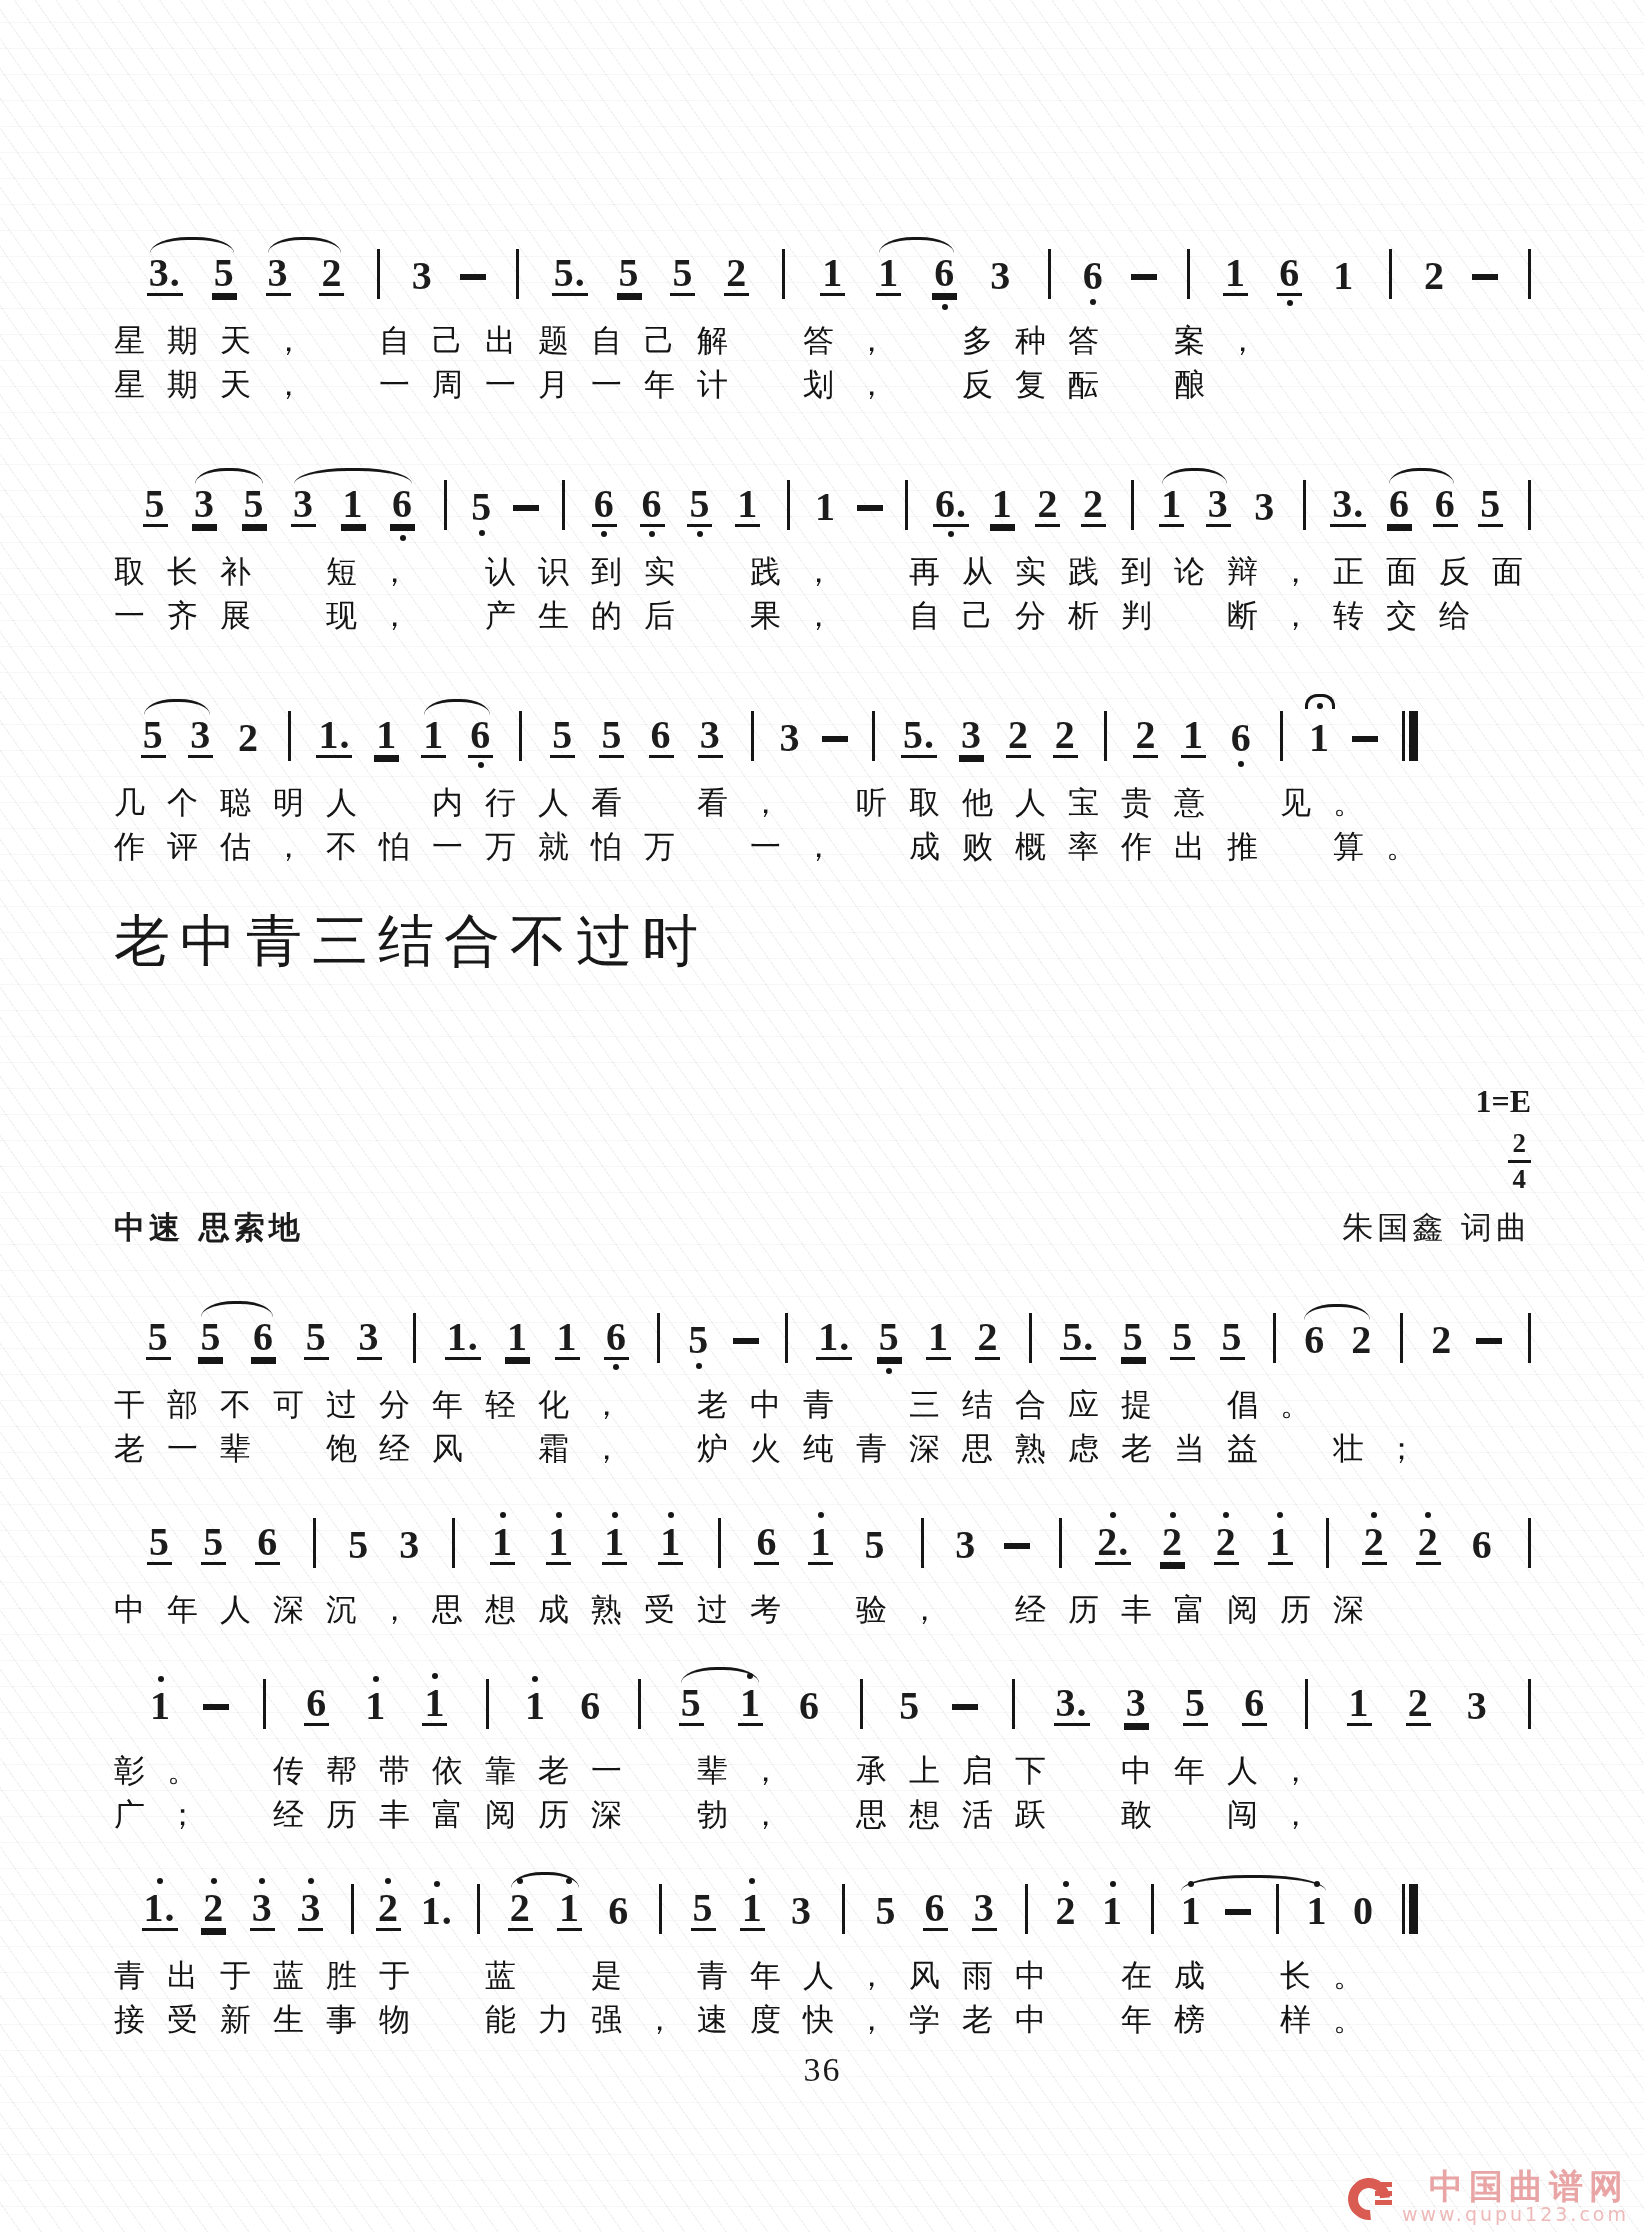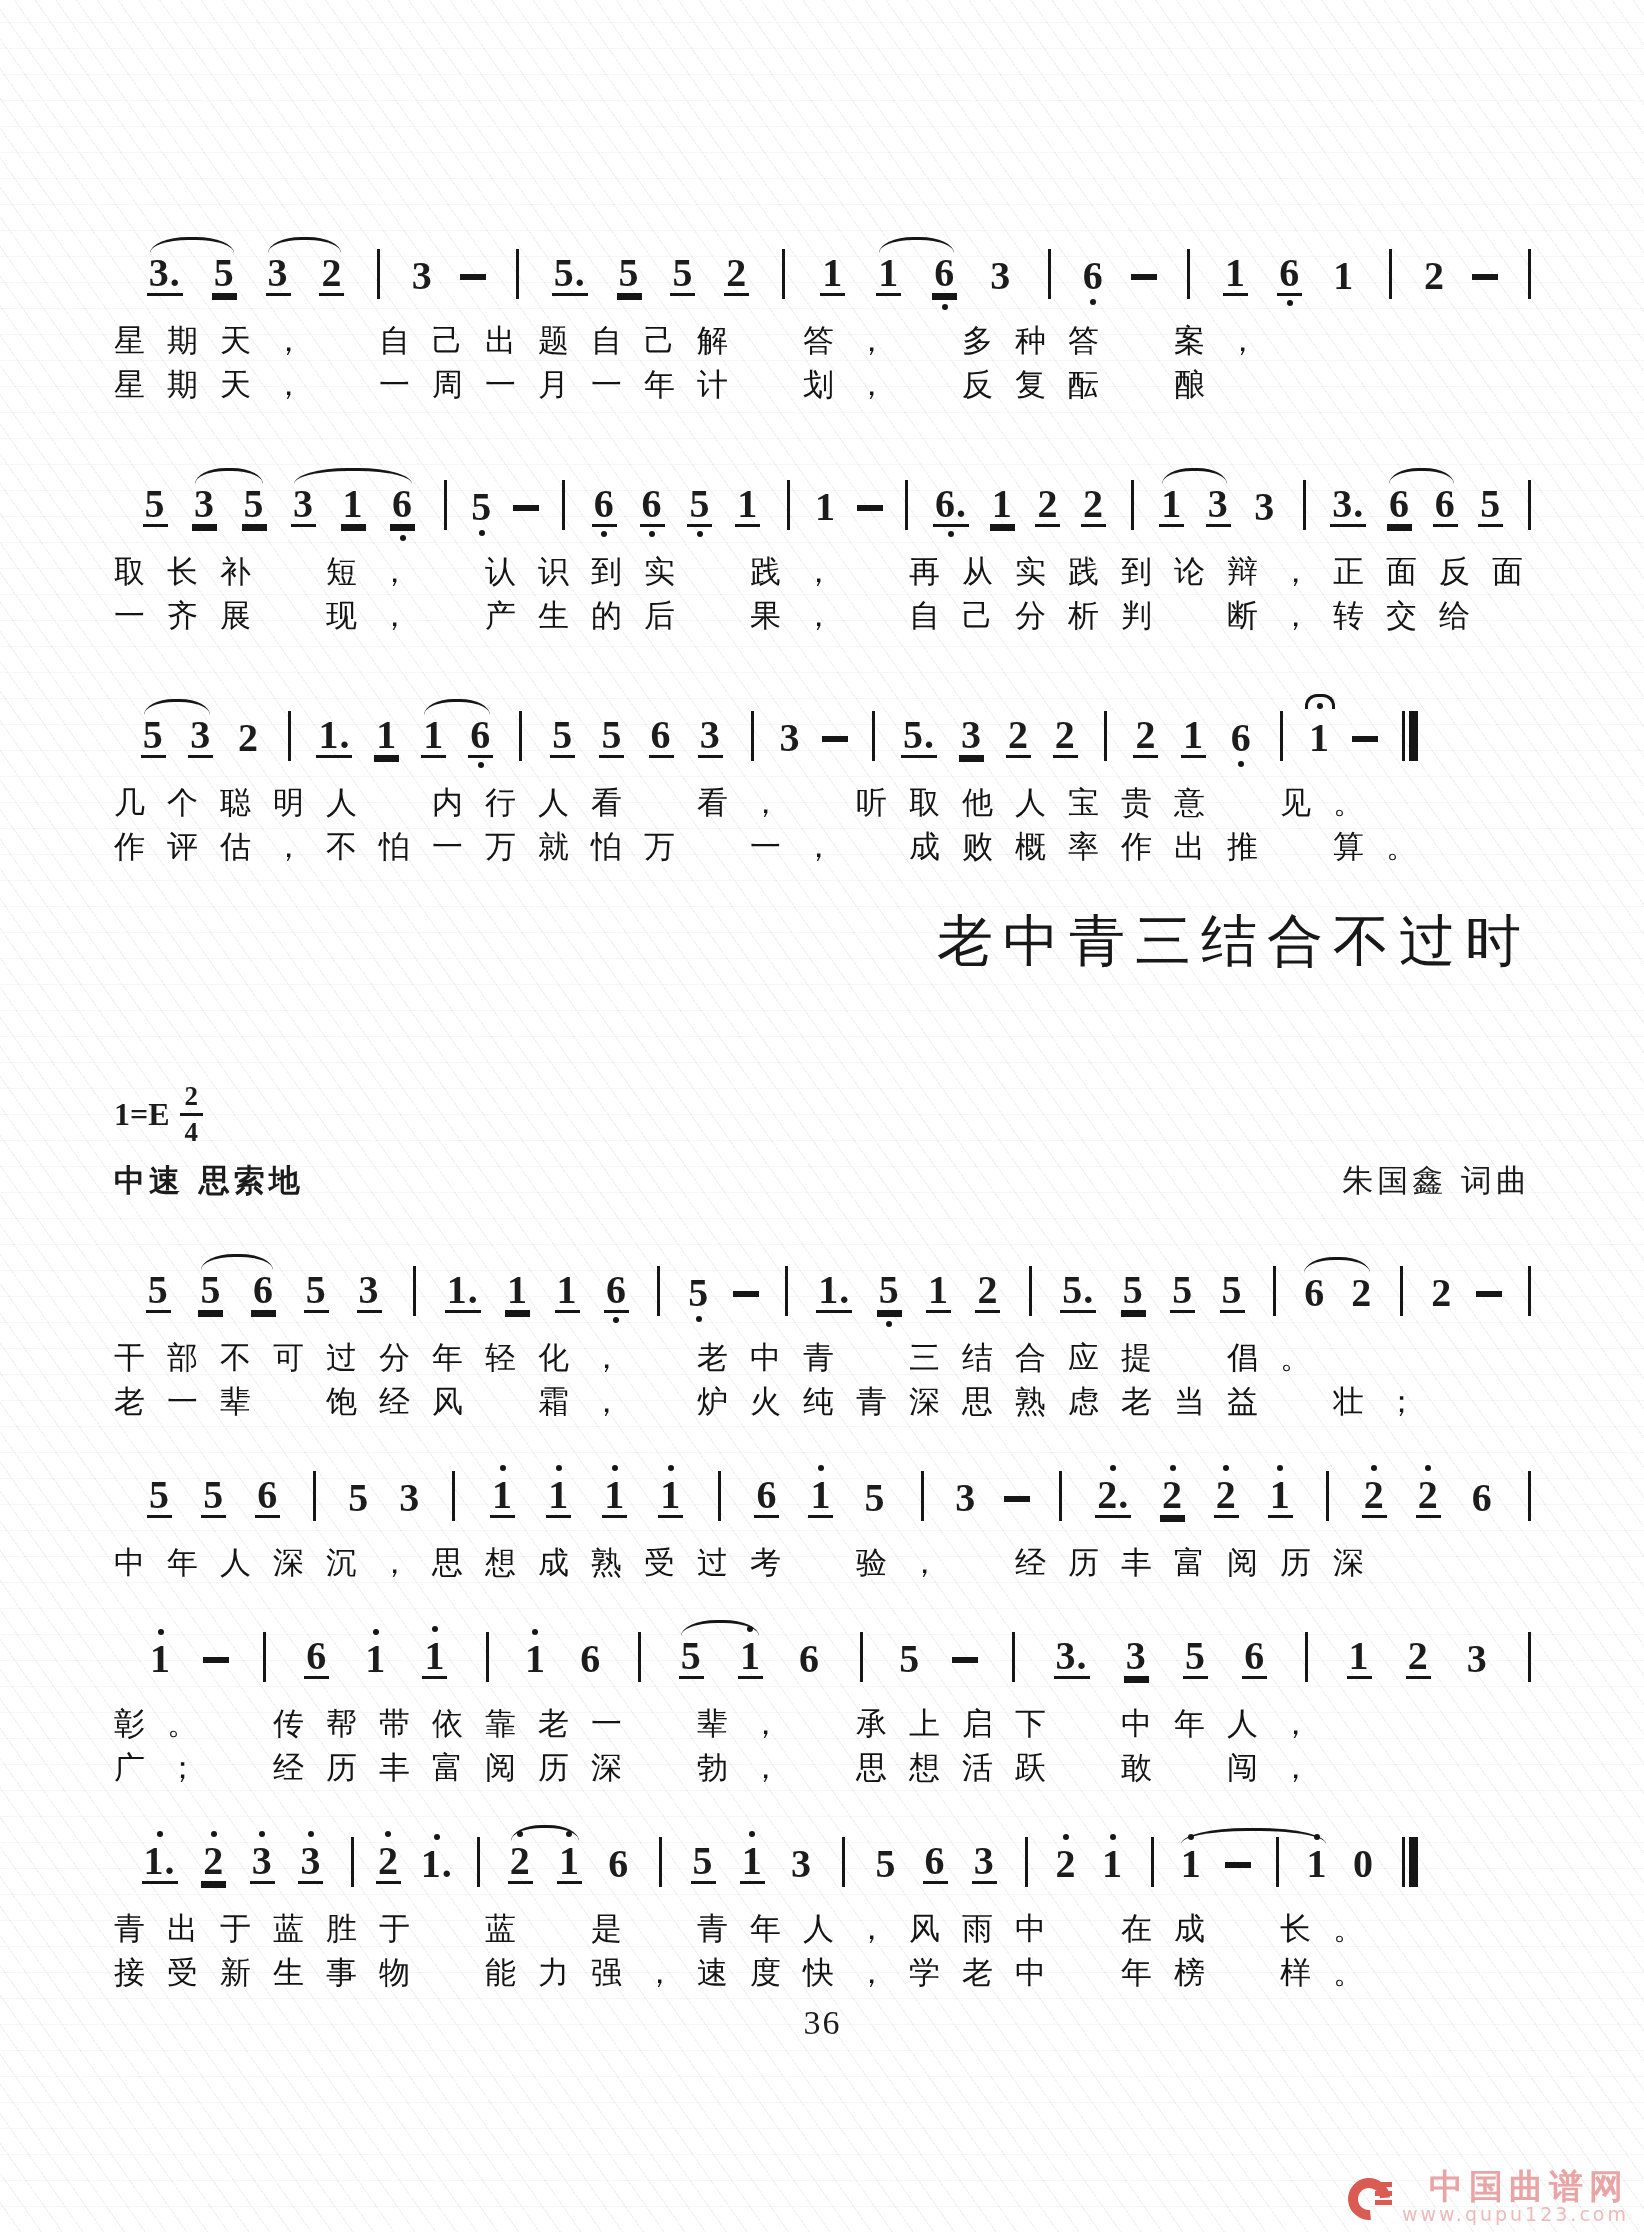--- a/index.html
+++ b/index.html
@@ -74,25 +74,25 @@
     position:absolute;top:-15px;left:50%;transform:translateX(-50%);
     width:6px;height:6px;border-radius:50%;background:#161616;
   }
   .lyric{
     font-size:31px;line-height:44px;letter-spacing:22px;
     white-space:pre;color:#141414;
   }
 
   
   .title{
-    text-align:right;margin:14px 0 8px;
+    text-align:left;margin:14px 0 8px;
     font-family:"Liberation Serif","DejaVu Serif",serif;
     font-weight:400;font-size:56px;letter-spacing:10px;color:#181818;
   }
-  .meta-key{margin-top:103px;display:flex;align-items:center;gap:10px;}
+  .meta-key{margin-top:103px;display:flex;align-items:flex-end;gap:10px;flex-direction:column;}
   .key-label{
     font-family:"Liberation Serif","DejaVu Serif",serif;
     font-weight:700;font-size:32px;
   }
   .frac{
     display:inline-flex;flex-direction:column;align-items:center;
     font-family:"Liberation Serif","DejaVu Serif",serif;
     font-weight:700;font-size:27px;line-height:1;
   }
   .frac .ftop{border-bottom:3px solid #161616;padding:0 5px 3px;}

